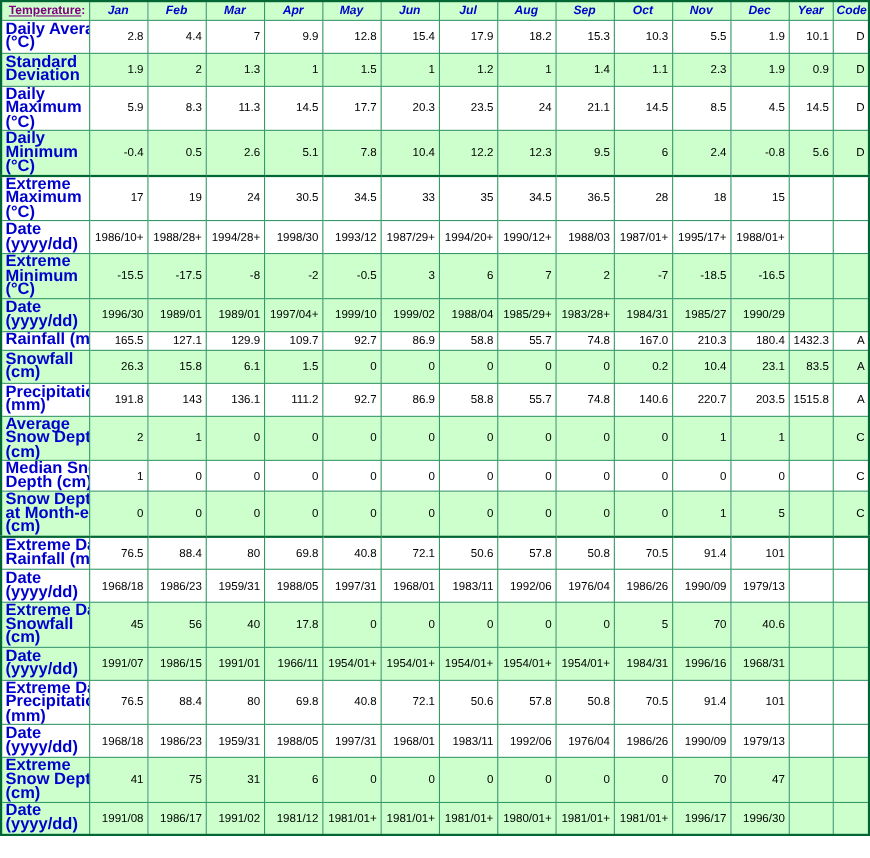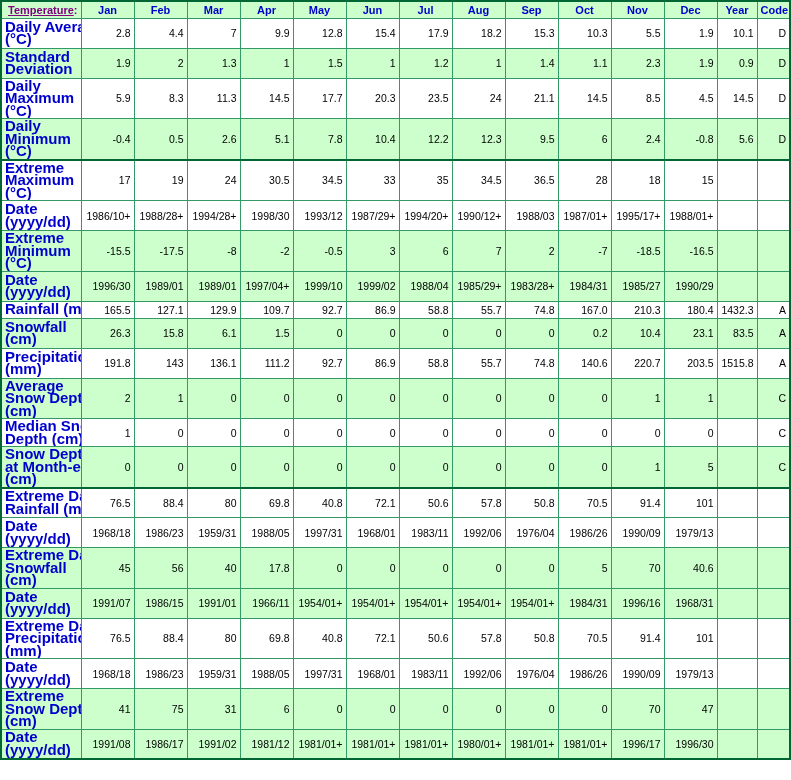--- a/index.html
+++ b/index.html
@@ -39,20 +39,21 @@
     line-height:12.5px;
     text-align:left;
     white-space:pre;
   }
   td.month-header{
     color:var(--label-blue);
     font-weight:bold;
     font-size:11px;
     text-align:center;
     white-space:nowrap;
+    font-style:italic;
   }
   td.value-cell{
     color:var(--value-black);
     font-size:10.5px;
     text-align:right;
     white-space:nowrap;
   }
   td.value-cell.bold{font-weight:normal;}
   td.section-cell{font-size:11px;font-weight:bold;white-space:nowrap;text-align:right;}
   .section-link{

